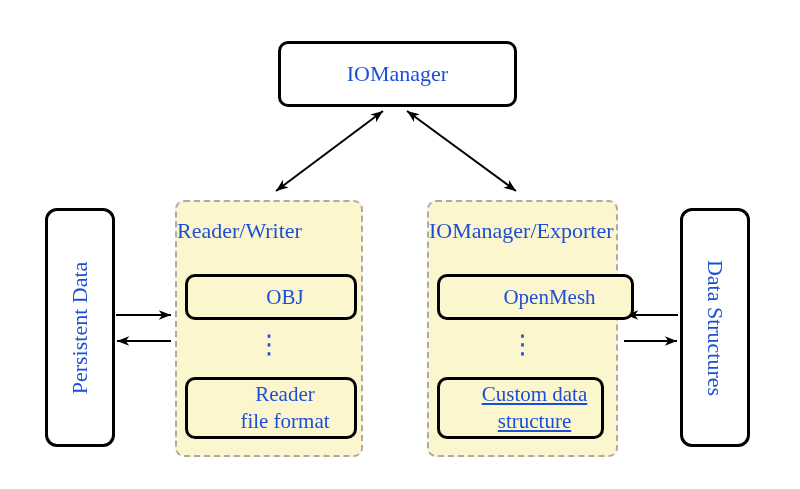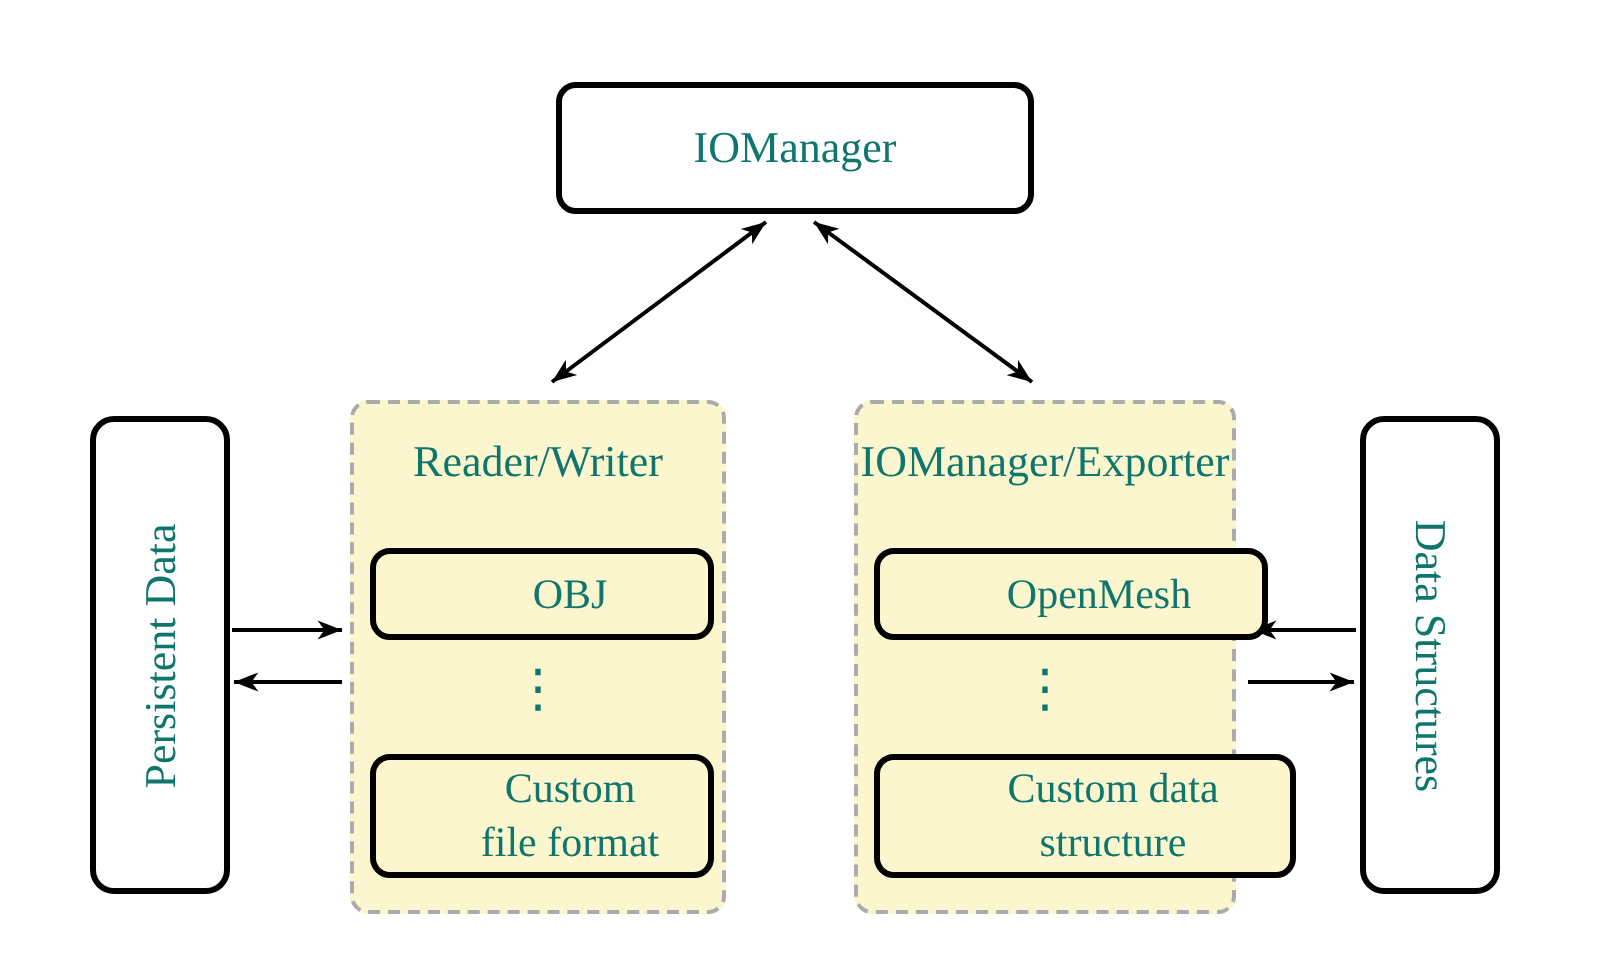--- a/index.html
+++ b/index.html
@@ -1,21 +1,21 @@
 <!DOCTYPE html>
 <html style="--group_fill: #FBF6CD; --group_border: #ABABAB; --node_fill: #FFFFFF; --stroke: #000000;"><head>
 <meta charset="utf-8">
 <style>
   html,body{margin:0;padding:0;background:#ffffff;}
   .canvas{
     position:relative;
     width:800px;height:489px;
     background:#ffffff;
     font-family:"Liberation Serif","DejaVu Serif",serif;
-    color:#0f766e;
+    color:#1d4ed8;
     overflow:hidden;
   }
   .arrows{position:absolute;left:0;top:0;width:800px;height:489px;pointer-events:none;}
 
   .node{
     position:absolute;
     background:var(--node_fill,#ffffff);
     border:3px solid var(--stroke,#000);
     border-radius:10px;
     display:flex;align-items:center;justify-content:center;
@@ -44,40 +44,40 @@
     top:200px;height:257px;
     background:var(--group_fill,#FBF6CD);
     border:2px dashed var(--group_border,#ABABAB);
     border-radius:9px;
     box-sizing:border-box;
   }
   .group.left{left:175px;width:188px;}
   .group.right{left:427px;width:191px;}
   .group-title{
     position:absolute;left:0;right:0;top:16px;
-    text-align:center;font-size:22px;
+    text-align:left;font-size:22px;
   }
   .inner-box{
     position:absolute;
     left:8px;
     background:var(--group_fill,#FBF6CD);
     border:3px solid var(--stroke,#000);
     border-radius:10px;
     display:flex;align-items:center;justify-content:center;
     text-align:center;
     box-sizing:border-box;
     font-size:21px;
     line-height:27px;
     white-space:pre-line;
     padding-left:28px;
   }
   .inner-top{top:72px;height:46px;width:172px;}
   .group.right .inner-top{width:197px;}
   .inner-bottom{top:175px;height:62px;width:172px;}
-  .group.right .inner-bottom{width:211px;}
+  .group.right .inner-bottom{width:167px;text-decoration:underline;}
   .dots{
     position:absolute;left:0;right:0;top:128px;
     text-align:center;font-size:26px;line-height:30px;
   }
 </style>
 </head>
 <body>
 
 <div class="canvas">
 
@@ -102,21 +102,21 @@
   </div>
 
   <div class="sidebox right">
     <span class="rot-cw">Data Structures</span>
   </div>
 
   <div class="group left">
     <div class="group-title">Reader/Writer</div>
     <div class="inner-box inner-top">OBJ</div>
     <div class="dots">⋮</div>
-    <div class="inner-box inner-bottom">Custom
+    <div class="inner-box inner-bottom">Reader
 file format</div>
   </div>
 
   <div class="group right">
     <div class="group-title">IOManager/Exporter</div>
     <div class="inner-box inner-top">OpenMesh</div>
     <div class="dots">⋮</div>
     <div class="inner-box inner-bottom">Custom data
 structure</div>
   </div>

